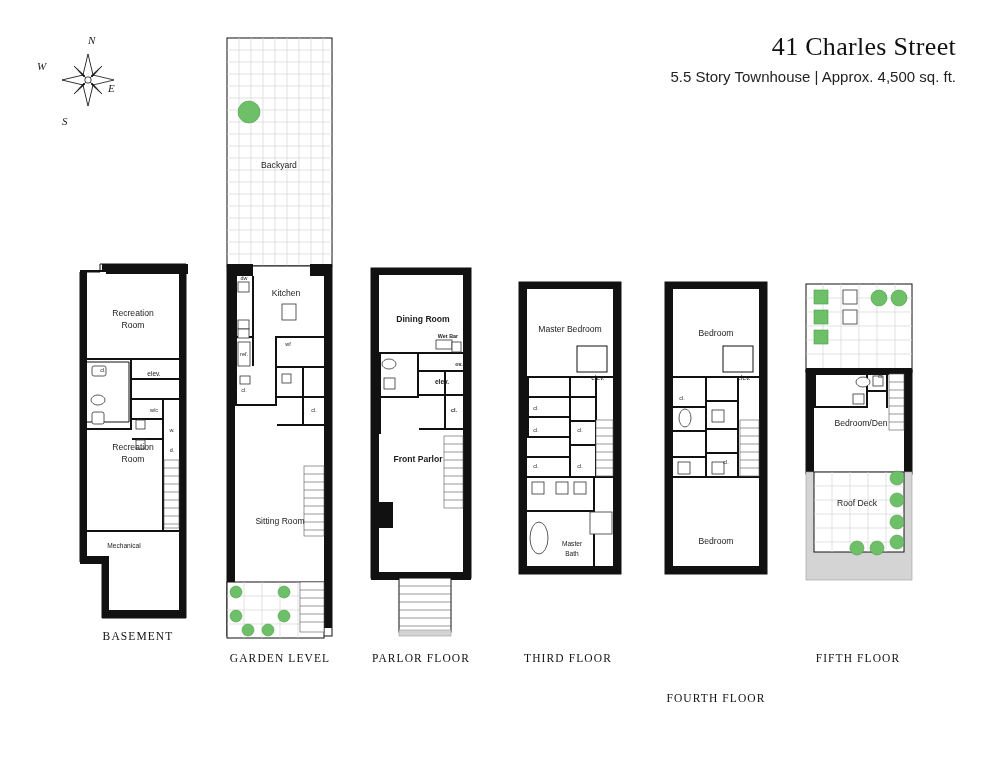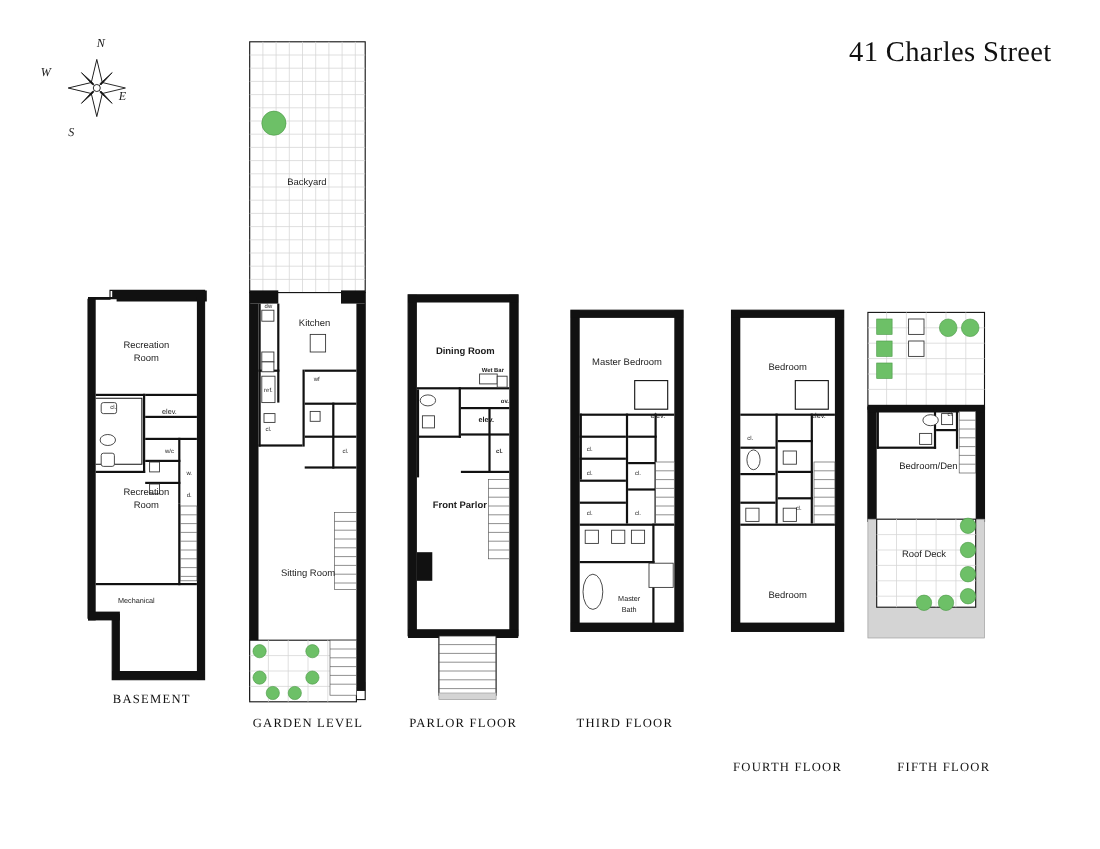--- a/index.html
+++ b/index.html
@@ -78,20 +78,21 @@
         <circle cx="0" cy="0" r="3.2" fill="#fff" stroke="#111" stroke-width=".8"></circle>
       </g>
     </svg>
     <div class="lbl" style="left:52px;top:4px;">N</div>
     <div class="lbl" style="left:26px;top:85px;">S</div>
     <div class="lbl" style="left:72px;top:52px;">E</div>
     <div class="lbl" style="left:1px;top:30px;">W</div>
   </div>
 
   <div class="title">41 Charles Street</div>
+  <div class="subtitle">5.5 Story Townhouse  |  Approx. 4,500 sq. ft.</div>
 
   <div class="plan" style="left:78px;top:262px;">
     <svg width="120" height="360" viewBox="0 0 120 360">
 
       <path d="M2,10 L22,10 L22,2 L108,2 L108,356 L24,356 L24,300 L2,300 Z" fill="#fff" stroke="#111" stroke-width="1"></path>
 
       <path d="M2,8 h22 v-6 h86 v10 h-82 v-2 h-24 z" class="wall"></path>
       <rect x="2" y="8" width="7" height="294" class="wall"></rect>
       <rect x="101" y="8" width="7" height="348" class="wall"></rect>
       <rect x="24" y="296" width="7" height="60" class="wall"></rect>
@@ -397,21 +398,21 @@
       </g>
       <text class="rm" x="56" y="56">Bedroom</text>
       <text class="rm" x="56" y="264">Bedroom</text>
       <text class="rm sm" x="84" y="100">elev.</text>
       <text class="rm xs" x="22" y="120">cl.</text>
       <text class="rm xs" x="66" y="184">cl.</text>
     </svg>
   </div>
   <div class="caption" style="left:654px;top:648px;width:124px;margin-top:44px;">FOURTH FLOOR</div>
 
-  <div class="plan" style="left:784px;top:282px;text-align:right;">
+  <div class="plan" style="left:801px;top:282px;text-align:right;">
     <svg width="116" height="300" viewBox="0 0 116 300">
 
       <rect x="5" y="2" width="106" height="88" fill="#fff" stroke="#111" stroke-width="1"></rect>
       <g class="grid">
         <line x1="5" y1="16" x2="111" y2="16"></line>
           <line x1="5" y1="30" x2="111" y2="30"></line>
         <line x1="5" y1="44" x2="111" y2="44"></line>
           <line x1="5" y1="58" x2="111" y2="58"></line>
         <line x1="5" y1="72" x2="111" y2="72"></line>
         <line x1="22" y1="2" x2="22" y2="90"></line>
@@ -467,16 +468,16 @@
       <circle cx="96" cy="218" r="7" class="green"></circle>
       <circle cx="96" cy="240" r="7" class="green"></circle>
       <circle cx="96" cy="260" r="7" class="green"></circle>
       <circle cx="76" cy="266" r="7" class="green"></circle>
       <circle cx="56" cy="266" r="7" class="green"></circle>
       <text class="rm" x="60" y="144">Bedroom/Den</text>
       <text class="rm" x="56" y="224">Roof Deck</text>
       <text class="rm xs" x="80" y="96">cl.</text>
     </svg>
   </div>
-  <div class="caption" style="left:800px;top:692px;width:116px;">FIFTH FLOOR</div>
+  <div class="caption" style="left:800px;top:652px;width:116px;">FIFTH FLOOR</div>
 
 
 </div>
 
 </body></html>

